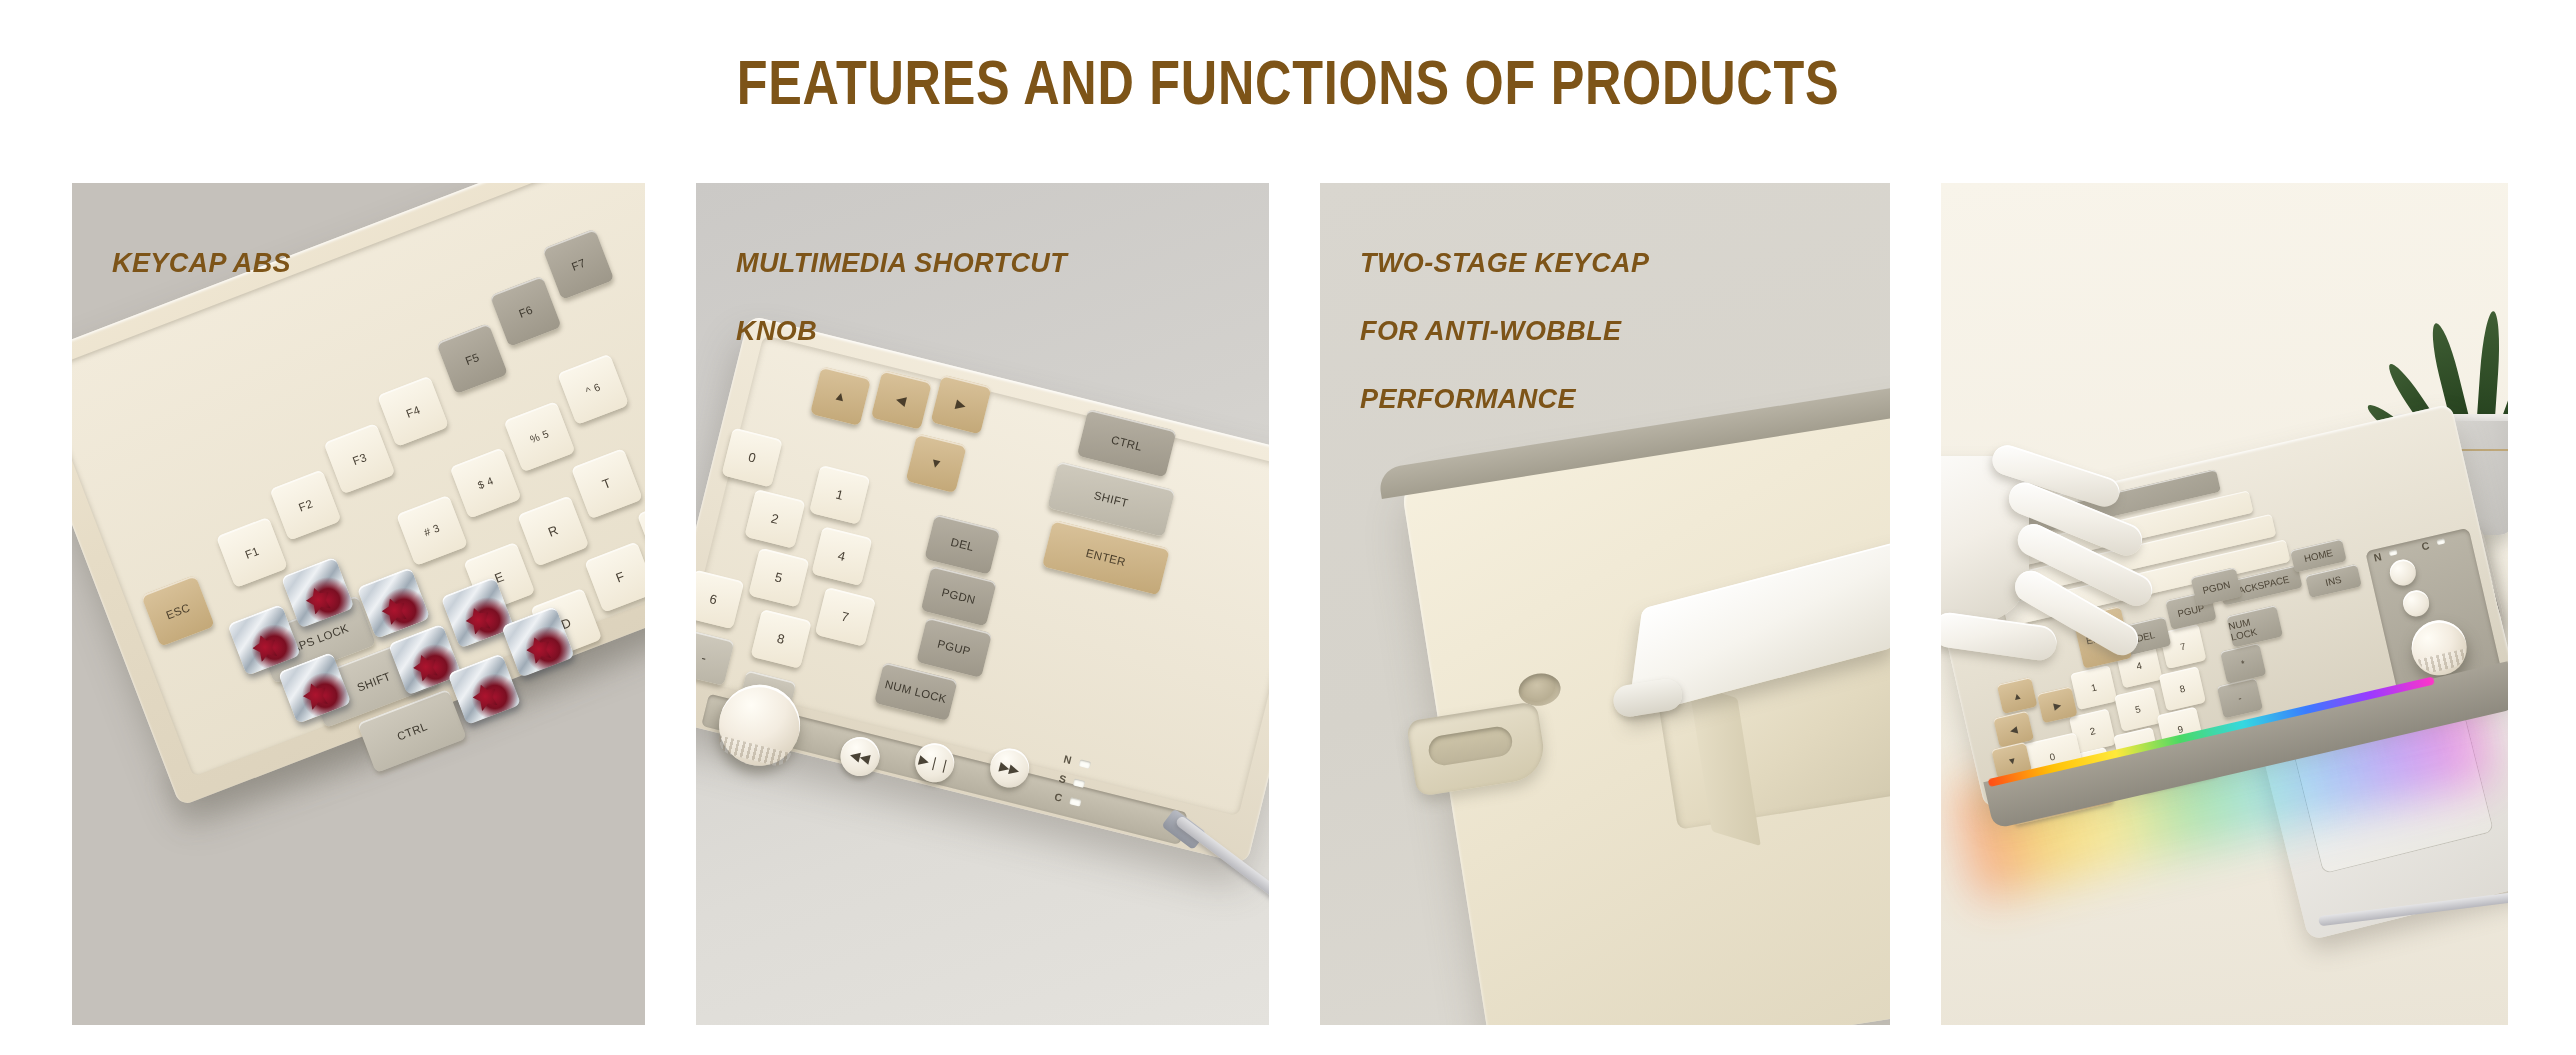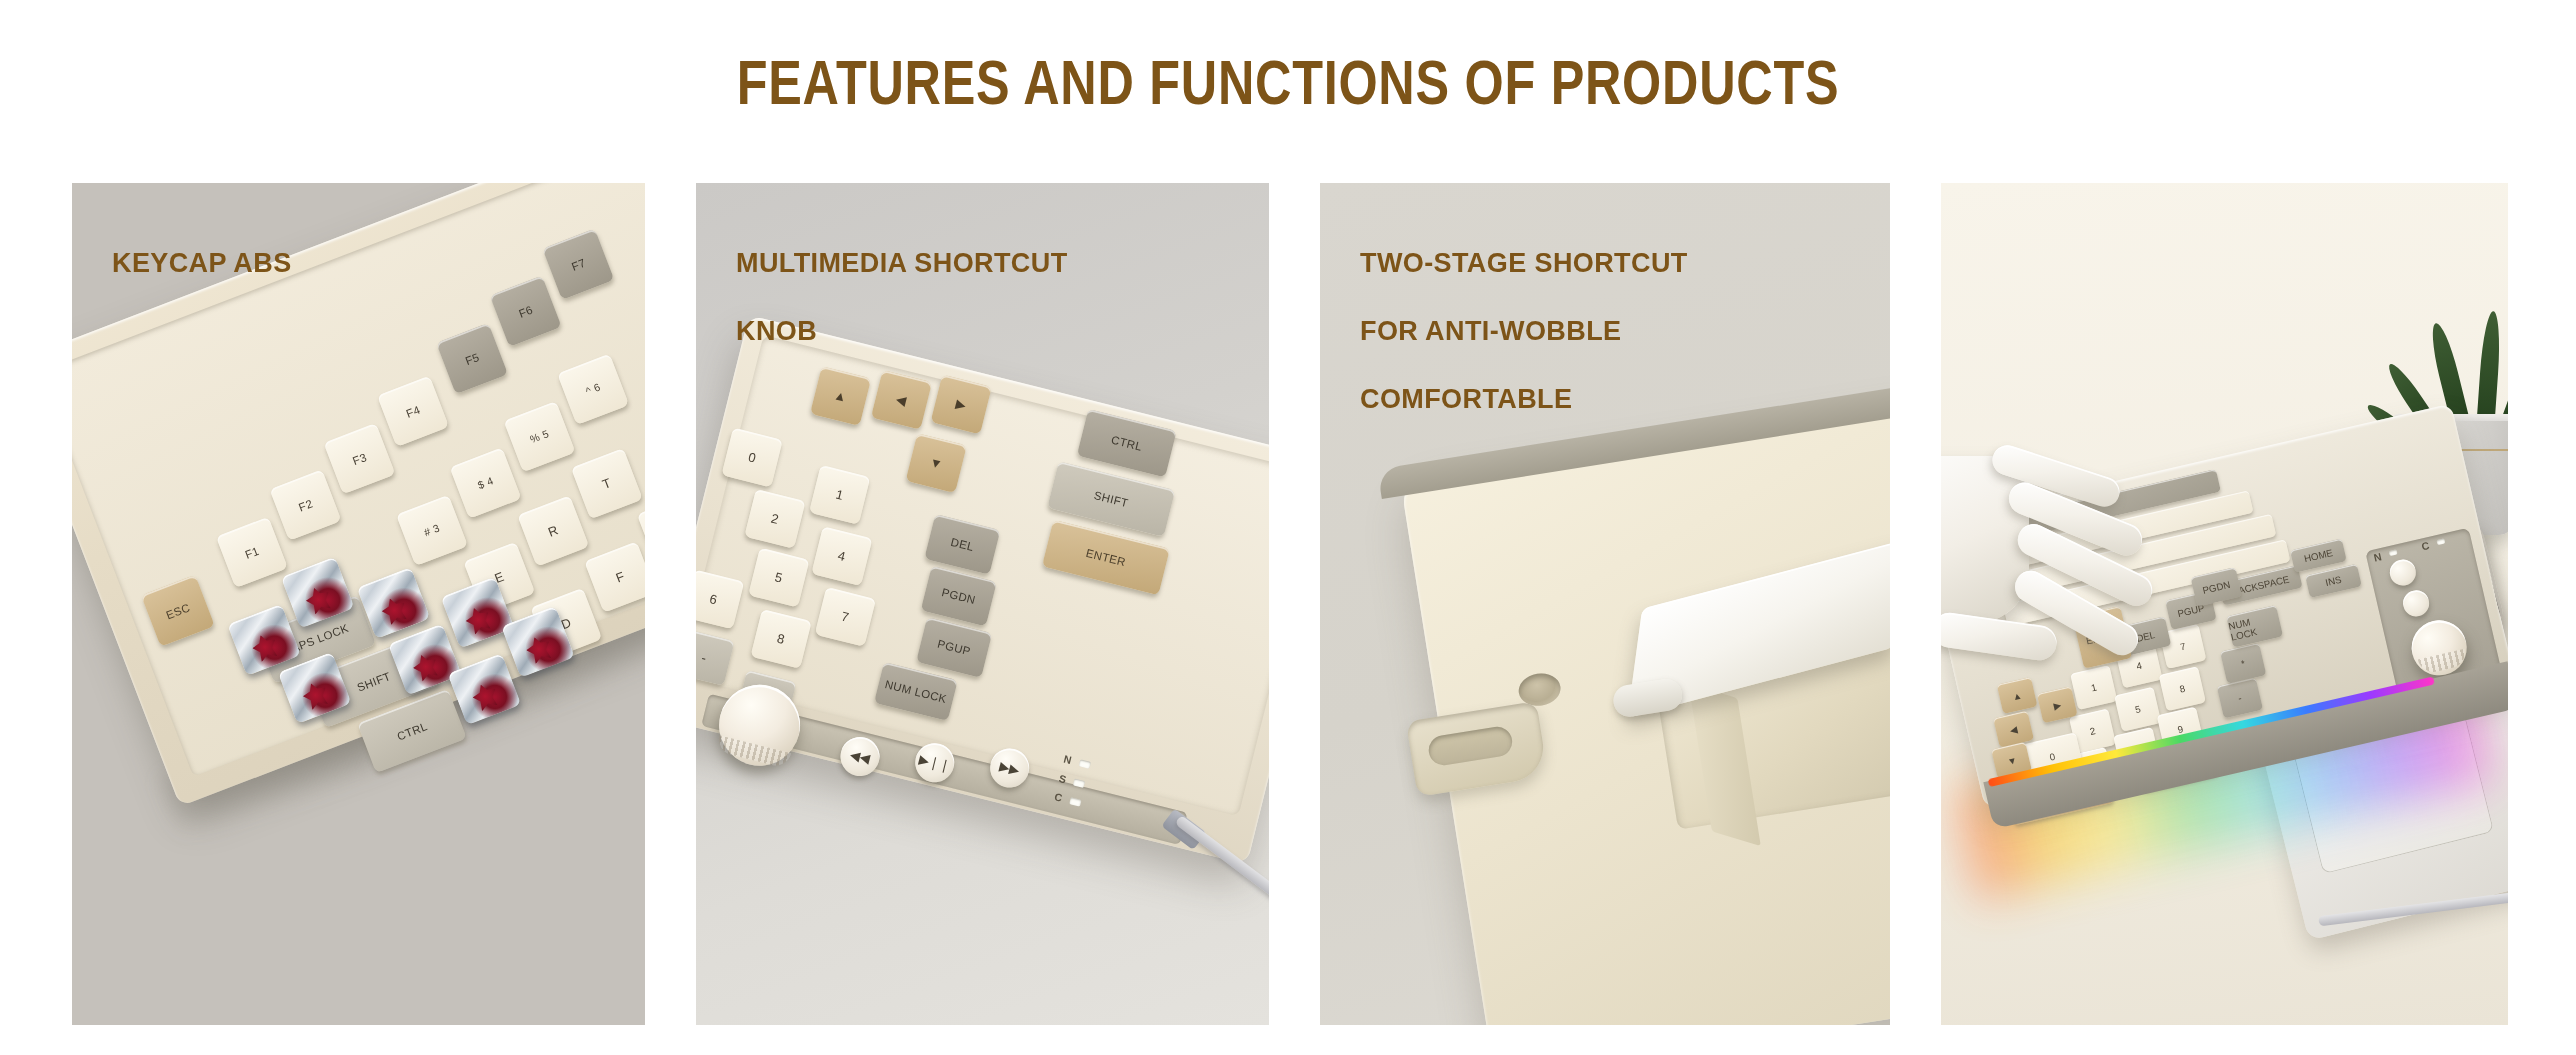--- a/index.html
+++ b/index.html
@@ -39,21 +39,21 @@
   .p2{ width:573px; background:linear-gradient(160deg,#cbc9c6 0%,#d3d1cd 38%,#dedcd7 70%,#e4e2dd 100%); }
   .p3{ width:570px; background:linear-gradient(165deg,#d9d6cf 0%,#d6d3cb 55%,#dcd9d2 100%); }
   .p4{ width:567px; background:linear-gradient(170deg,#f7f3ea 0%,#f4efe5 50%,#efe9dd 100%); }
 
   .panel-label{
     position:absolute; left:40px; top:40px;
     font-weight:bold; font-size:27px; line-height:1.0;
     color:#7d5418; letter-spacing:0.4px;
     z-index:40; white-space:pre-line;
   }
-  .panel-label .ln{ display:block; margin-bottom:14px; }
+  .panel-label .ln{ display:block; margin-bottom:14px;font-style:italic; }
 
   
   .kb1-wrap{
     position:absolute; left:-62px; top:180px;
     width:792px; height:739px;
     transform:rotate(-21deg); transform-origin:left top;
   }
   .kb1-case{
     position:absolute; left:0; top:0; width:686px; height:475px;
     background:linear-gradient(175deg,#efe6d2 0%,#e6dcc6 40%,#dcd2bc 100%);
@@ -459,23 +459,23 @@
       <div class="p3-edge"></div>
       <div class="p3-screwhole"></div>
       <div class="foot-base"></div>
       <div class="foot-wall"></div>
       <div class="foot-flip"></div>
       <div class="foot-pad"></div>
     </div>
     <div class="p3-grip"></div>
 
     <div class="panel-label">
-      <span class="ln">TWO-STAGE SHORTCUT</span>
+      <span class="ln">TWO-STAGE KEYCAP</span>
       <span class="ln">FOR ANTI-WOBBLE</span>
-      <span class="ln">COMFORTABLE</span>
+      <span class="ln">PERFORMANCE</span>
     </div>
   </div>
 
   <div class="panel p4">
     <div class="p4-desk"></div>
 
     <div class="leaf" style="right:37px;  top:137px; width:19.4px; height:106px; transform:rotate(-14deg);"></div>
     <div class="leaf" style="right:14px;  top:128px; width:17.6px; height:120px; transform:rotate(4deg);"></div>
     <div class="leaf" style="right:63px;  top:167px; width:16px; height:84px;  transform:rotate(-34deg);"></div>
     <div class="leaf" style="right:-5.3px;  top:150px; width:17.6px; height:102px; transform:rotate(20deg);"></div>

